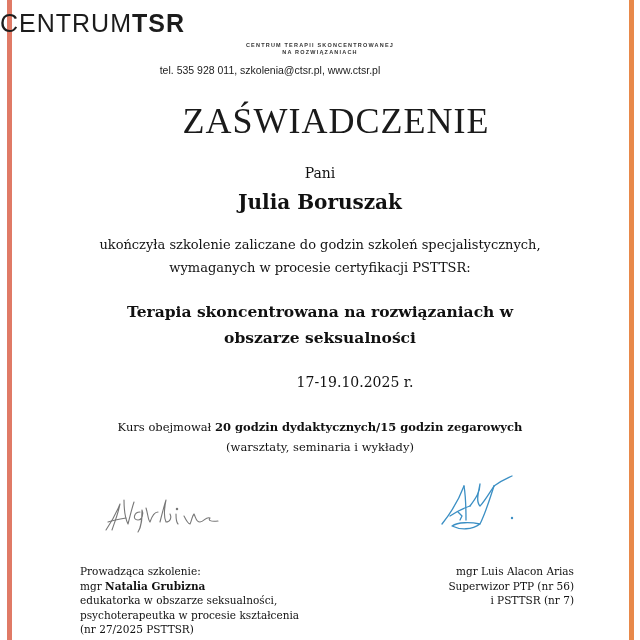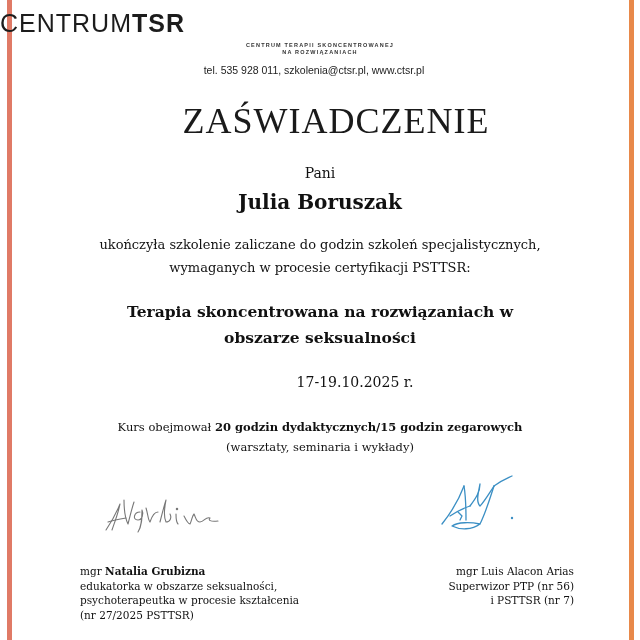--- a/index.html
+++ b/index.html
@@ -62,21 +62,20 @@
     .contact {
       position: absolute;
       left: 0;
       top: 63px;
       width: 540px;
       text-align: center;
       font-family: "Liberation Sans", sans-serif;
       font-size: 10.5px;
       color: #222;
       line-height: 14px;
-      padding-left: 44px;
     }
     .title {
       position: absolute;
       left: 16px;
       top: 99px;
       width: 640px;
       text-align: center;
       font-family: "Liberation Serif", serif;
       font-size: 36px;
       letter-spacing: 1px;
@@ -192,20 +191,21 @@
     <path d="M14 44 C20 40, 28 36, 34 34"></path>
     <path d="M34 34 C40 26, 44 20, 44 12 C42 22, 40 30, 44 34 C48 30, 54 20, 58 14"></path>
     <path d="M58 14 C66 8, 72 6, 76 4"></path>
     <path d="M58 14 C54 26, 50 40, 44 52 C36 58, 24 58, 16 54 C22 50, 34 50, 44 52"></path>
     <path d="M22 40 L26 44 L24 48"></path>
   </g>
   <circle cx="76" cy="46" r="1.2" fill="#3b8fc4"></circle>
 </svg>
 
 <div class="signer-left">
+  <span class="line">Prowadząca szkolenie:</span>
   <span class="line"><span>mgr </span><b>Natalia Grubizna</b></span>
   <span class="line">edukatorka w obszarze seksualności,</span>
   <span class="line">psychoterapeutka w procesie kształcenia</span>
   <span class="line">(nr 27/2025 PSTTSR)</span>
 </div>
 
 <div class="signer-right">
   <span class="line">mgr Luis Alacon Arias</span>
   <span class="line">Superwizor PTP (nr 56)</span>
   <span class="line">i PSTTSR (nr 7)</span>

